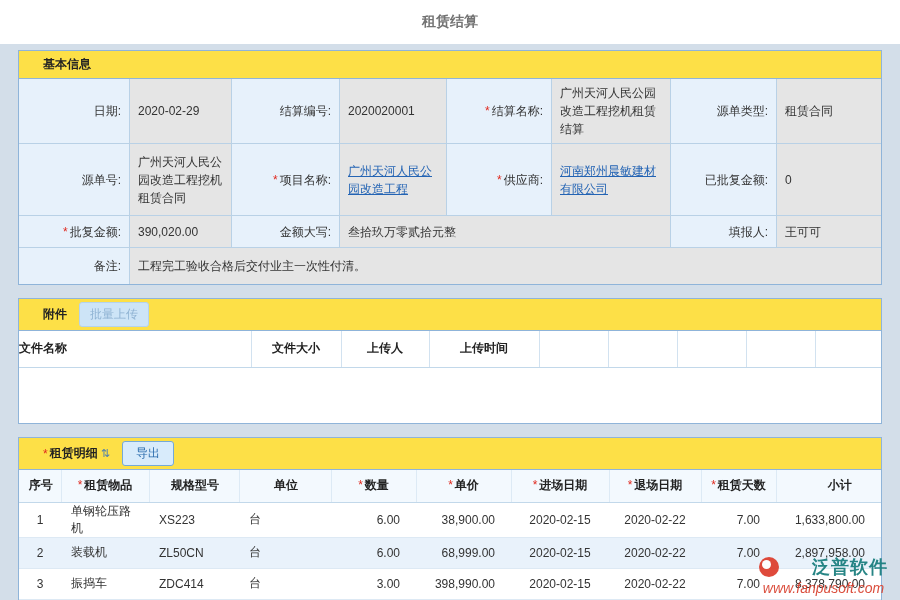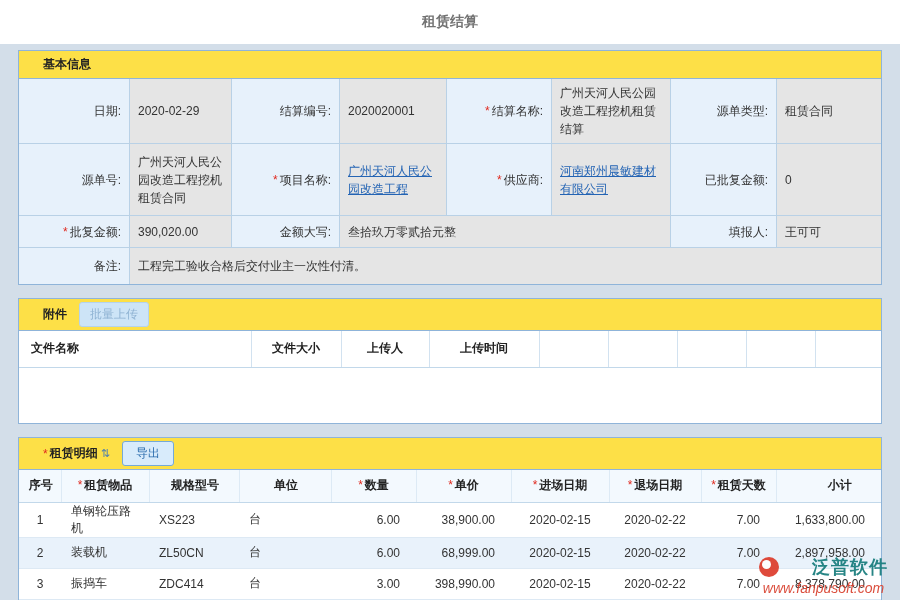--- a/index.html
+++ b/index.html
@@ -57,21 +57,21 @@
   }
 
   
   .att-table { width: 100%; border-collapse: collapse; table-layout: fixed; }
   .att-table th {
     height: 36px; font-weight: bold; color: #222; background: #fff;
     border-right: 1px solid #d2e2f0; border-bottom: 1px solid #c2d8ea;
     text-align: center; font-size: 12px;
   }
   .att-table th:last-child { border-right: none; }
-  .att-table th.first { text-align: left; padding-left: 12px; }
+  .att-table th.first { text-align: left; }
   .att-empty td { height: 56px; background: #fff; }
 
   
   .det-header { justify-content: flex-start; }
   .det-title { display: flex; align-items: center; font-weight: bold; color: #222; }
   .sort-icon { color: #4d7fb0; font-size: 11px; margin-left: 3px; font-weight: normal; cursor: pointer; }
   .det-table { width: 100%; border-collapse: collapse; table-layout: fixed; }
   .det-table th {
     height: 32px; background: #f3f9fe; font-weight: bold; color: #222;
     border-bottom: 1px solid #c2d8ea; border-right: 1px solid #ddeaf5;

